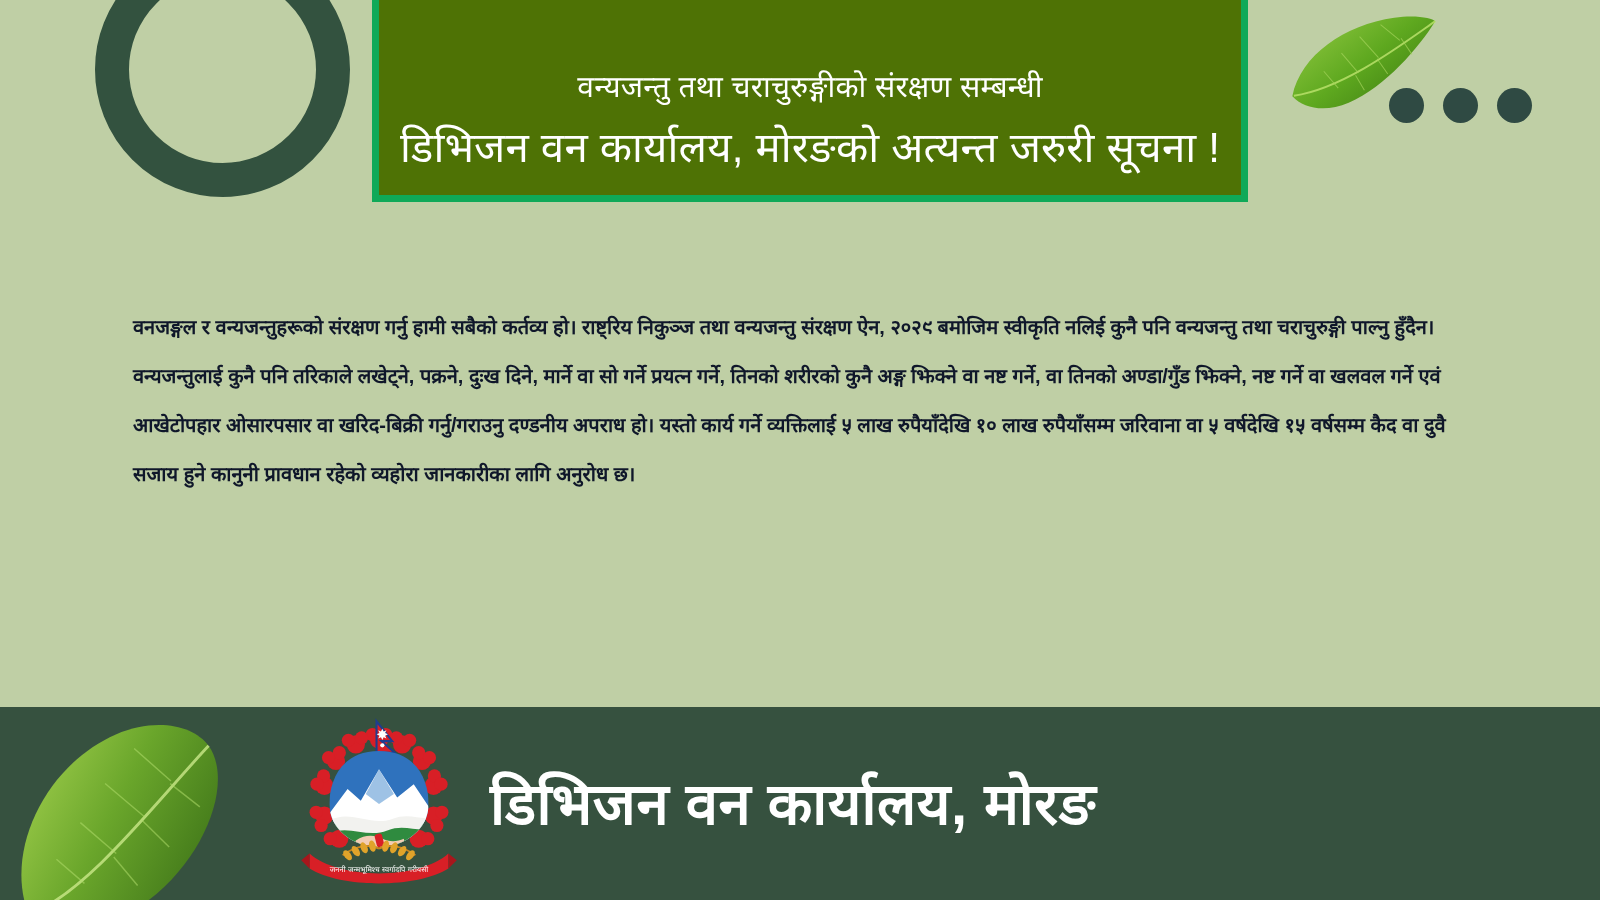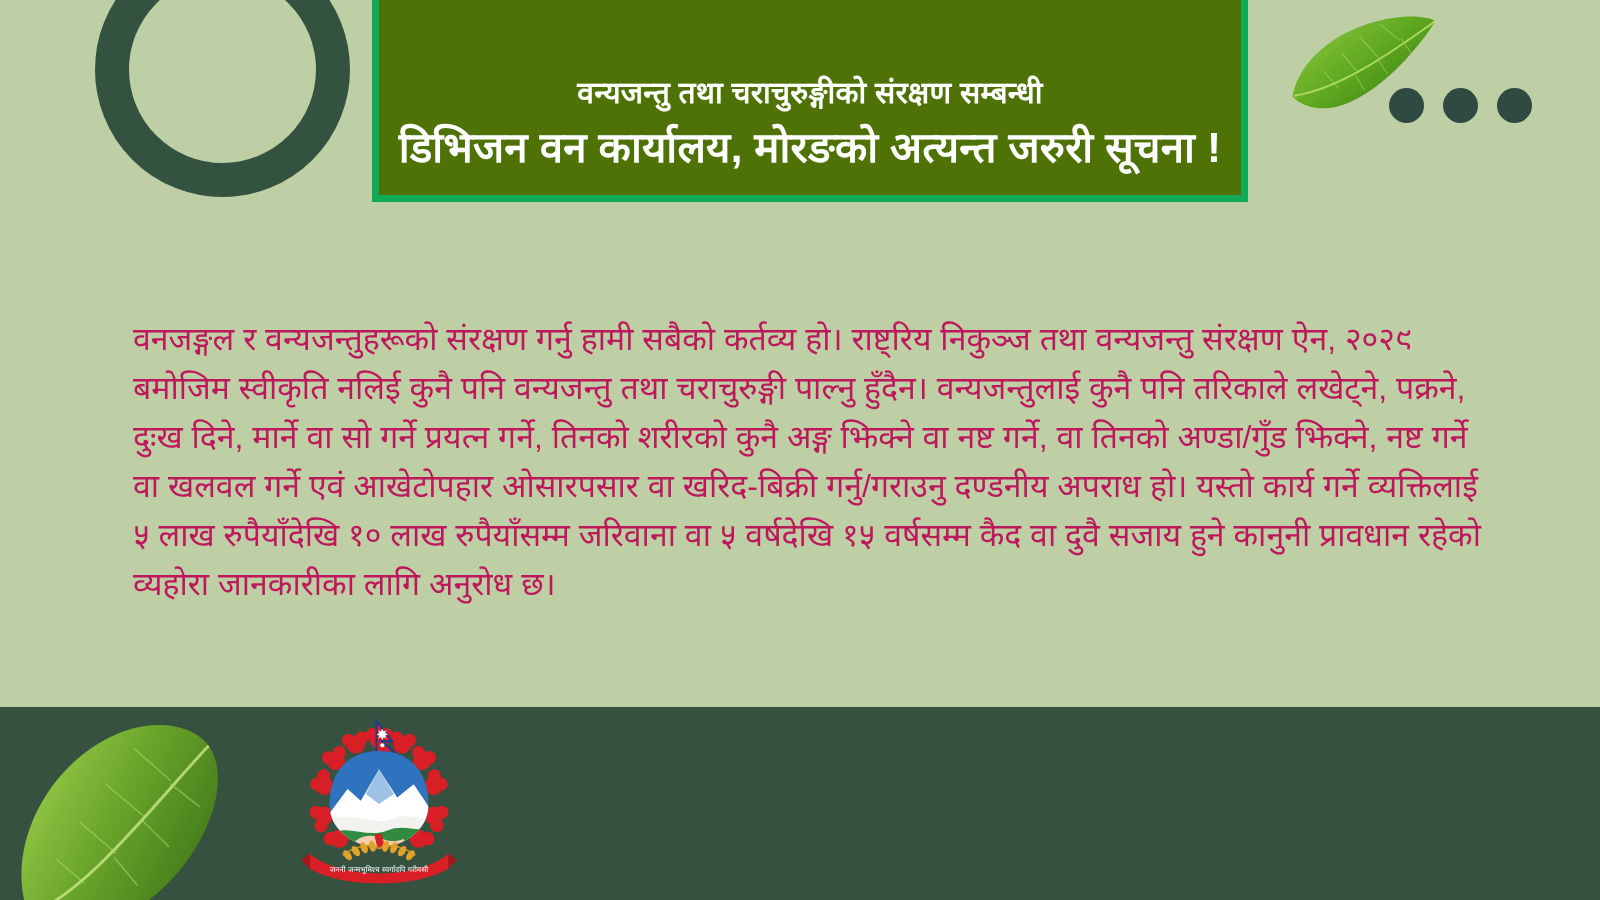--- a/index.html
+++ b/index.html
@@ -32,32 +32,32 @@
   
   .header-box{
     position:absolute;left:372px;top:-14px;width:876px;height:216px;
     background:#4e7205;
     border:7px solid #0fa958;
     box-sizing:border-box;
     display:flex;flex-direction:column;align-items:center;justify-content:flex-end;
     padding-bottom:22px;
   }
   .header-line{
-    color:#ffffff;font-weight:bold;text-align:center;
-    letter-spacing:.2px;line-height:1.22;white-space:nowrap;
+    color:#ffffff;font-weight:normal;text-align:center;
+    letter-spacing:.2px;line-height:1.22;white-space:nowrap;margin-top:6px;
   }
   .header-line.l1{font-size:30px;margin-bottom:10px;}
   .header-line.l2{font-size:42px;}
 
   
   .body-wrap{
     position:absolute;left:133px;top:283px;width:1350px;
   }
   .body-text{
-    color:#be185d;font-weight:normal;font-size:32px;line-height:49px;
+    color:#0f172a;font-weight:bold;font-size:20px;line-height:49px;
     text-align:left;letter-spacing:0px;
   }
 
   
   .footer{
     position:absolute;left:0;top:707px;width:1600px;height:193px;
     background:#36513f;overflow:hidden;
   }
   .leaf-bl{
     position:absolute;left:-22px;top:16px;width:268px;height:196px;
@@ -229,16 +229,17 @@
             <ellipse cx="108" cy="155" rx="4" ry="7" transform="rotate(14 108 155)"></ellipse>
           </g>
         </g>
 
         <path d="M16 164 C 52 196, 148 196, 184 164 L 184 182 C 146 206, 54 206, 16 182 Z" fill="#d81f26"></path>
         <path d="M16 164 L 6 172 L 16 182 Z" fill="#a8161c"></path>
         <path d="M184 164 L 194 172 L 184 182 Z" fill="#a8161c"></path>
         <text x="100" y="186" font-size="9" fill="#ffffff" text-anchor="middle" font-family="DejaVu Sans, sans-serif">जननी जन्मभूमिश्च स्वर्गादपि गरीयसी</text>
       </svg>
 
+      <div class="footer-title">डिभिजन वन कार्यालय, मोरङ</div>
     </div>
   </div>
 
 </div>
 
 </body></html>

